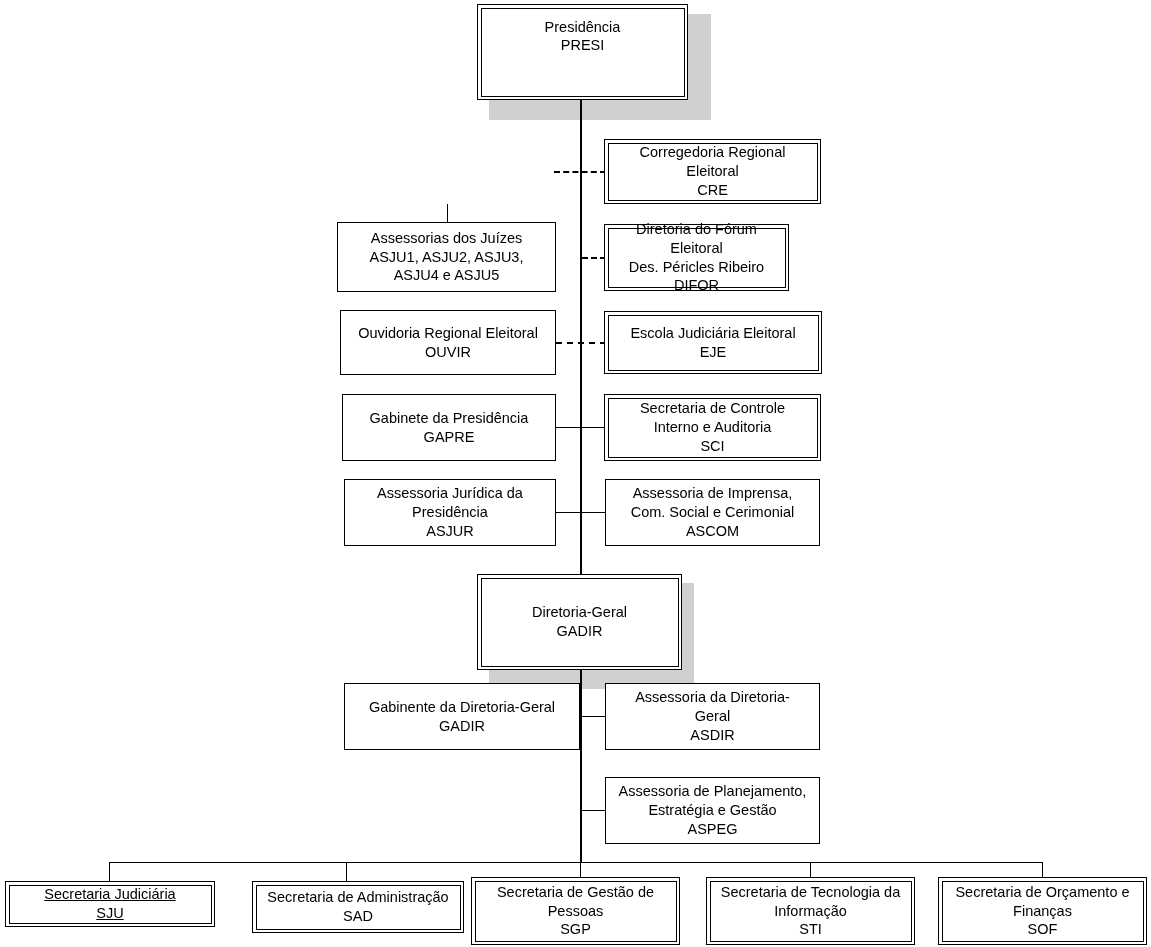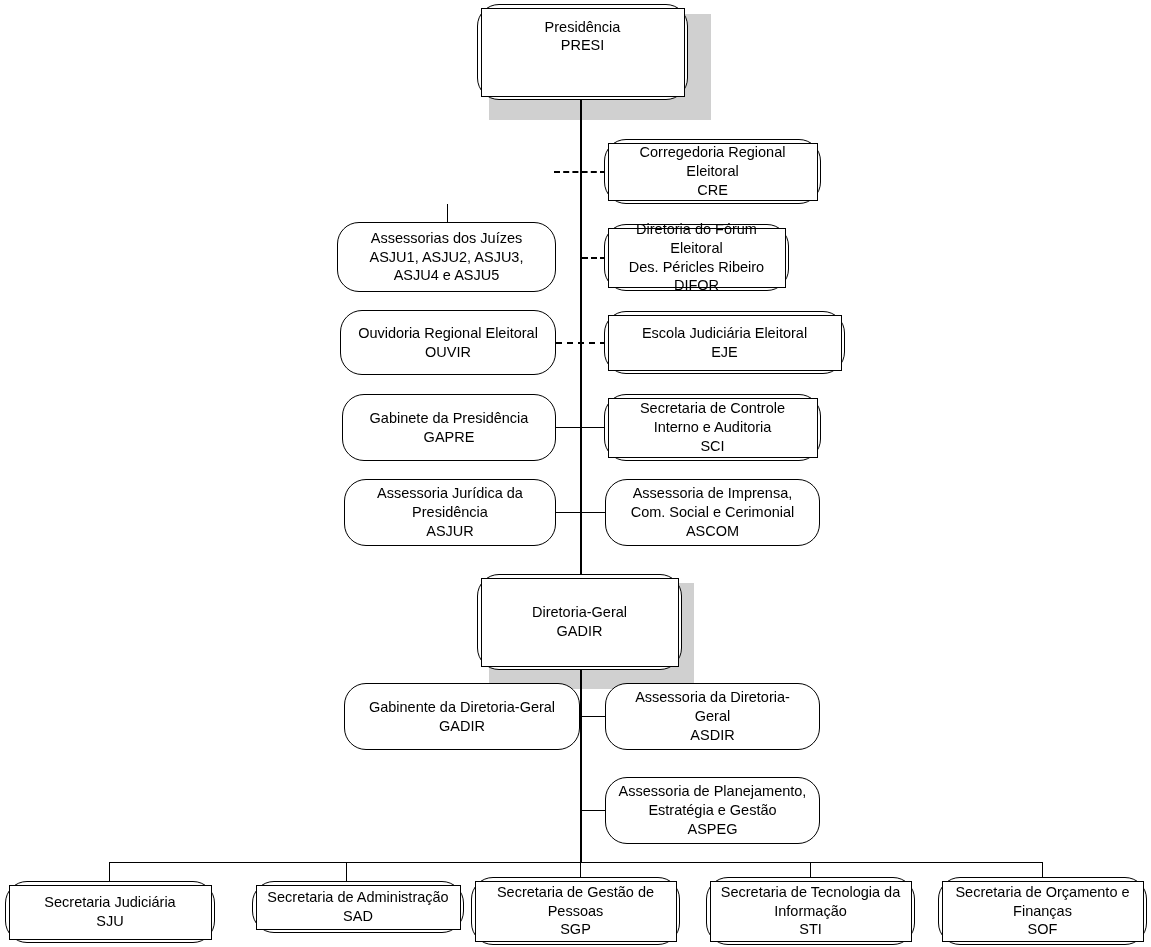--- a/index.html
+++ b/index.html
@@ -23,21 +23,20 @@
 
   
   .node {
     position: absolute;
     background: #ffffff;
     display: flex;
     align-items: center;
     justify-content: center;
     text-align: center;
     z-index: 5;
-    border-radius: 22px;
   }
   .node .txt {
     display: block;
     width: 100%;
     line-height: 1.30;
     font-size: 14.5px;
     padding: 0 4px;
     white-space: pre-line;
   }
 
@@ -148,21 +147,21 @@
 Des. Péricles Ribeiro
 DIFOR</span>
     </span>
   </div>
 
   <div class="node b-single" style="left:340px; top:310px; width:216px; height:65px;">
     <span class="txt">Ouvidoria Regional Eleitoral
 OUVIR</span>
   </div>
 
-  <div class="node b-double" style="left:604px; top:311px; width:241px; height:63px;">
+  <div class="node b-double" style="left:604px; top:311px; width:218px; height:63px;">
     <span class="inner">
       <span class="txt">Escola Judiciária Eleitoral
 EJE</span>
     </span>
   </div>
 
   <div class="node b-single" style="left:342px; top:394px; width:214px; height:67px;">
     <span class="txt">Gabinete da Presidência
 GAPRE</span>
   </div>
@@ -204,21 +203,21 @@
 Geral
 ASDIR</span>
   </div>
 
   <div class="node b-single" style="left:605px; top:777px; width:215px; height:67px;">
     <span class="txt">Assessoria de Planejamento,
 Estratégia e Gestão
 ASPEG</span>
   </div>
 
-  <div class="node b-double" style="left:5px; top:881px; width:210px; height:62px;">
+  <div class="node b-double" style="left:5px; top:881px; width:210px; height:46px;text-decoration:underline;">
     <span class="inner">
       <span class="txt">Secretaria Judiciária
 SJU</span>
     </span>
   </div>
 
   <div class="node b-double" style="left:240px; top:881px; width:212px; height:52px;margin-left:12px;">
     <span class="inner">
       <span class="txt">Secretaria de Administração
 SAD</span>

